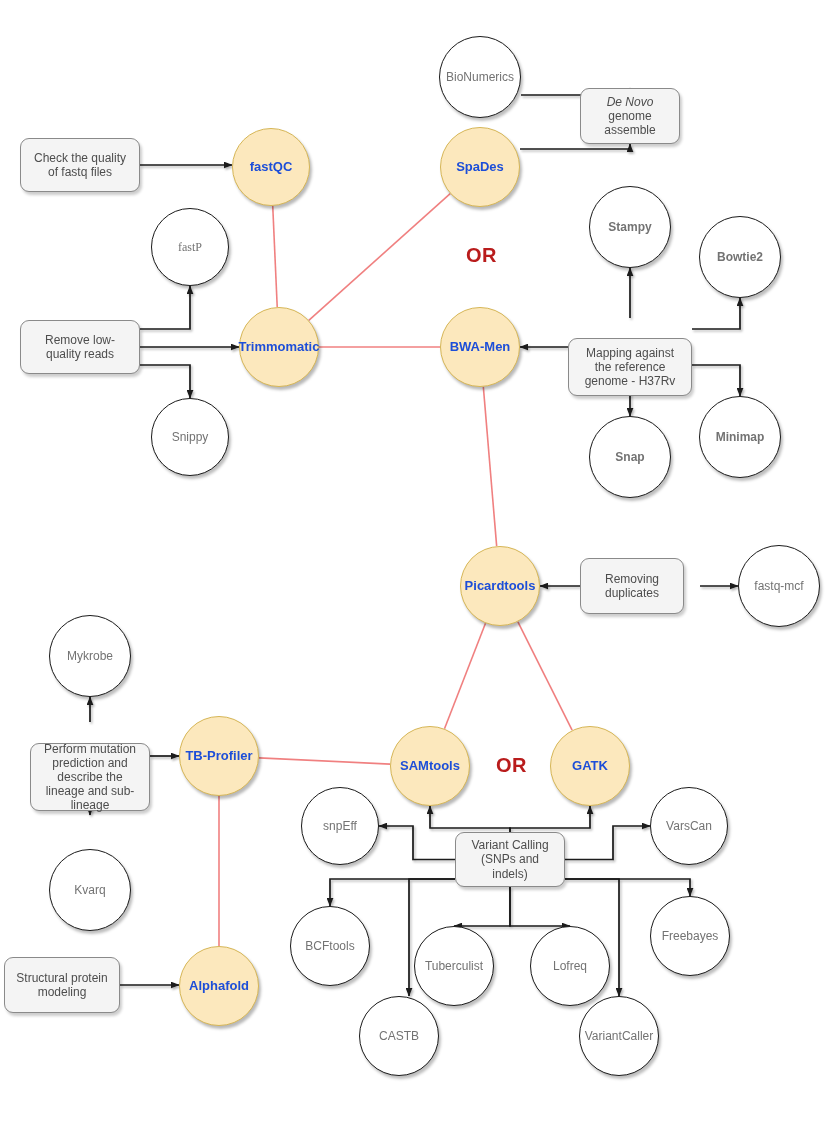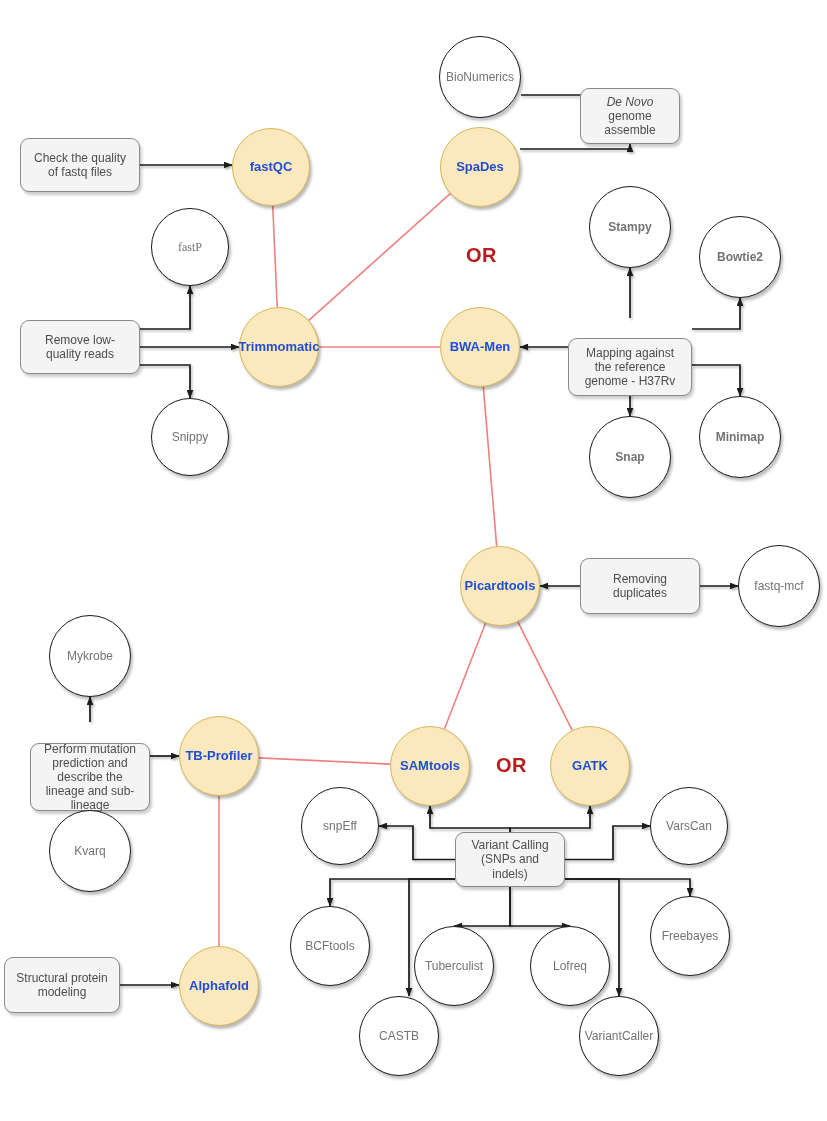--- a/index.html
+++ b/index.html
@@ -139,21 +139,21 @@
       </div>
       <div class="node box-step" style="left: 20px; top: 320px; width: 120px; height: 54px;">
         <span>Remove low-quality reads</span>
       </div>
       <div class="node box-step" style="left: 580px; top: 88px; width: 100px; height: 56px;">
         <span><i>De Novo</i> genome assemble</span>
       </div>
       <div class="node box-step" style="left: 568px; top: 318px; width: 124px; height: 58px; margin-top: 20px;">
         <span>Mapping against the reference genome - H37Rv</span>
       </div>
-      <div class="node box-step" style="left: 580px; top: 558px; width: 120px; height: 56px; justify-content: flex-end;">
+      <div class="node box-step" style="left: 580px; top: 558px; width: 104px; height: 56px; justify-content: flex-end;">
         <span>Removing duplicates</span>
       </div>
       <div class="node box-step" style="left: 30px; top: 722px; width: 120px; height: 68px; margin-top: 21px;">
         <span>Perform mutation prediction and describe the lineage and sub-lineage</span>
       </div>
       <div class="node box-step" style="left: 455px; top: 832px; width: 110px; height: 55px;">
         <span>Variant Calling (SNPs and indels)</span>
       </div>
       <div class="node box-step" style="left: 4px; top: 957px; width: 116px; height: 56px;">
         <span>Structural protein modeling</span>
@@ -207,21 +207,21 @@
       </div>
       <div class="node circle circle-alt bold-label" style="left: 699px; top: 396px; width: 82px; height: 82px;">
         <span>Minimap</span>
       </div>
       <div class="node circle circle-alt" style="left: 738px; top: 545px; width: 82px; height: 82px;">
         <span>fastq-mcf</span>
       </div>
       <div class="node circle circle-alt" style="left: 49px; top: 615px; width: 82px; height: 82px;">
         <span>Mykrobe</span>
       </div>
-      <div class="node circle circle-alt" style="left: 49px; top: 810px; width: 82px; height: 82px;">
+      <div class="node circle circle-alt" style="left: 49px; top: 849px; width: 82px; height: 82px;">
         <span>Kvarq</span>
       </div>
       <div class="node circle circle-alt" style="left: 301px; top: 787px; width: 78px; height: 78px;">
         <span>snpEff</span>
       </div>
       <div class="node circle circle-alt" style="left: 650px; top: 787px; width: 78px; height: 78px;">
         <span>VarsCan</span>
       </div>
       <div class="node circle circle-alt" style="left: 290px; top: 906px; width: 80px; height: 80px;">
         <span>BCFtools</span>

